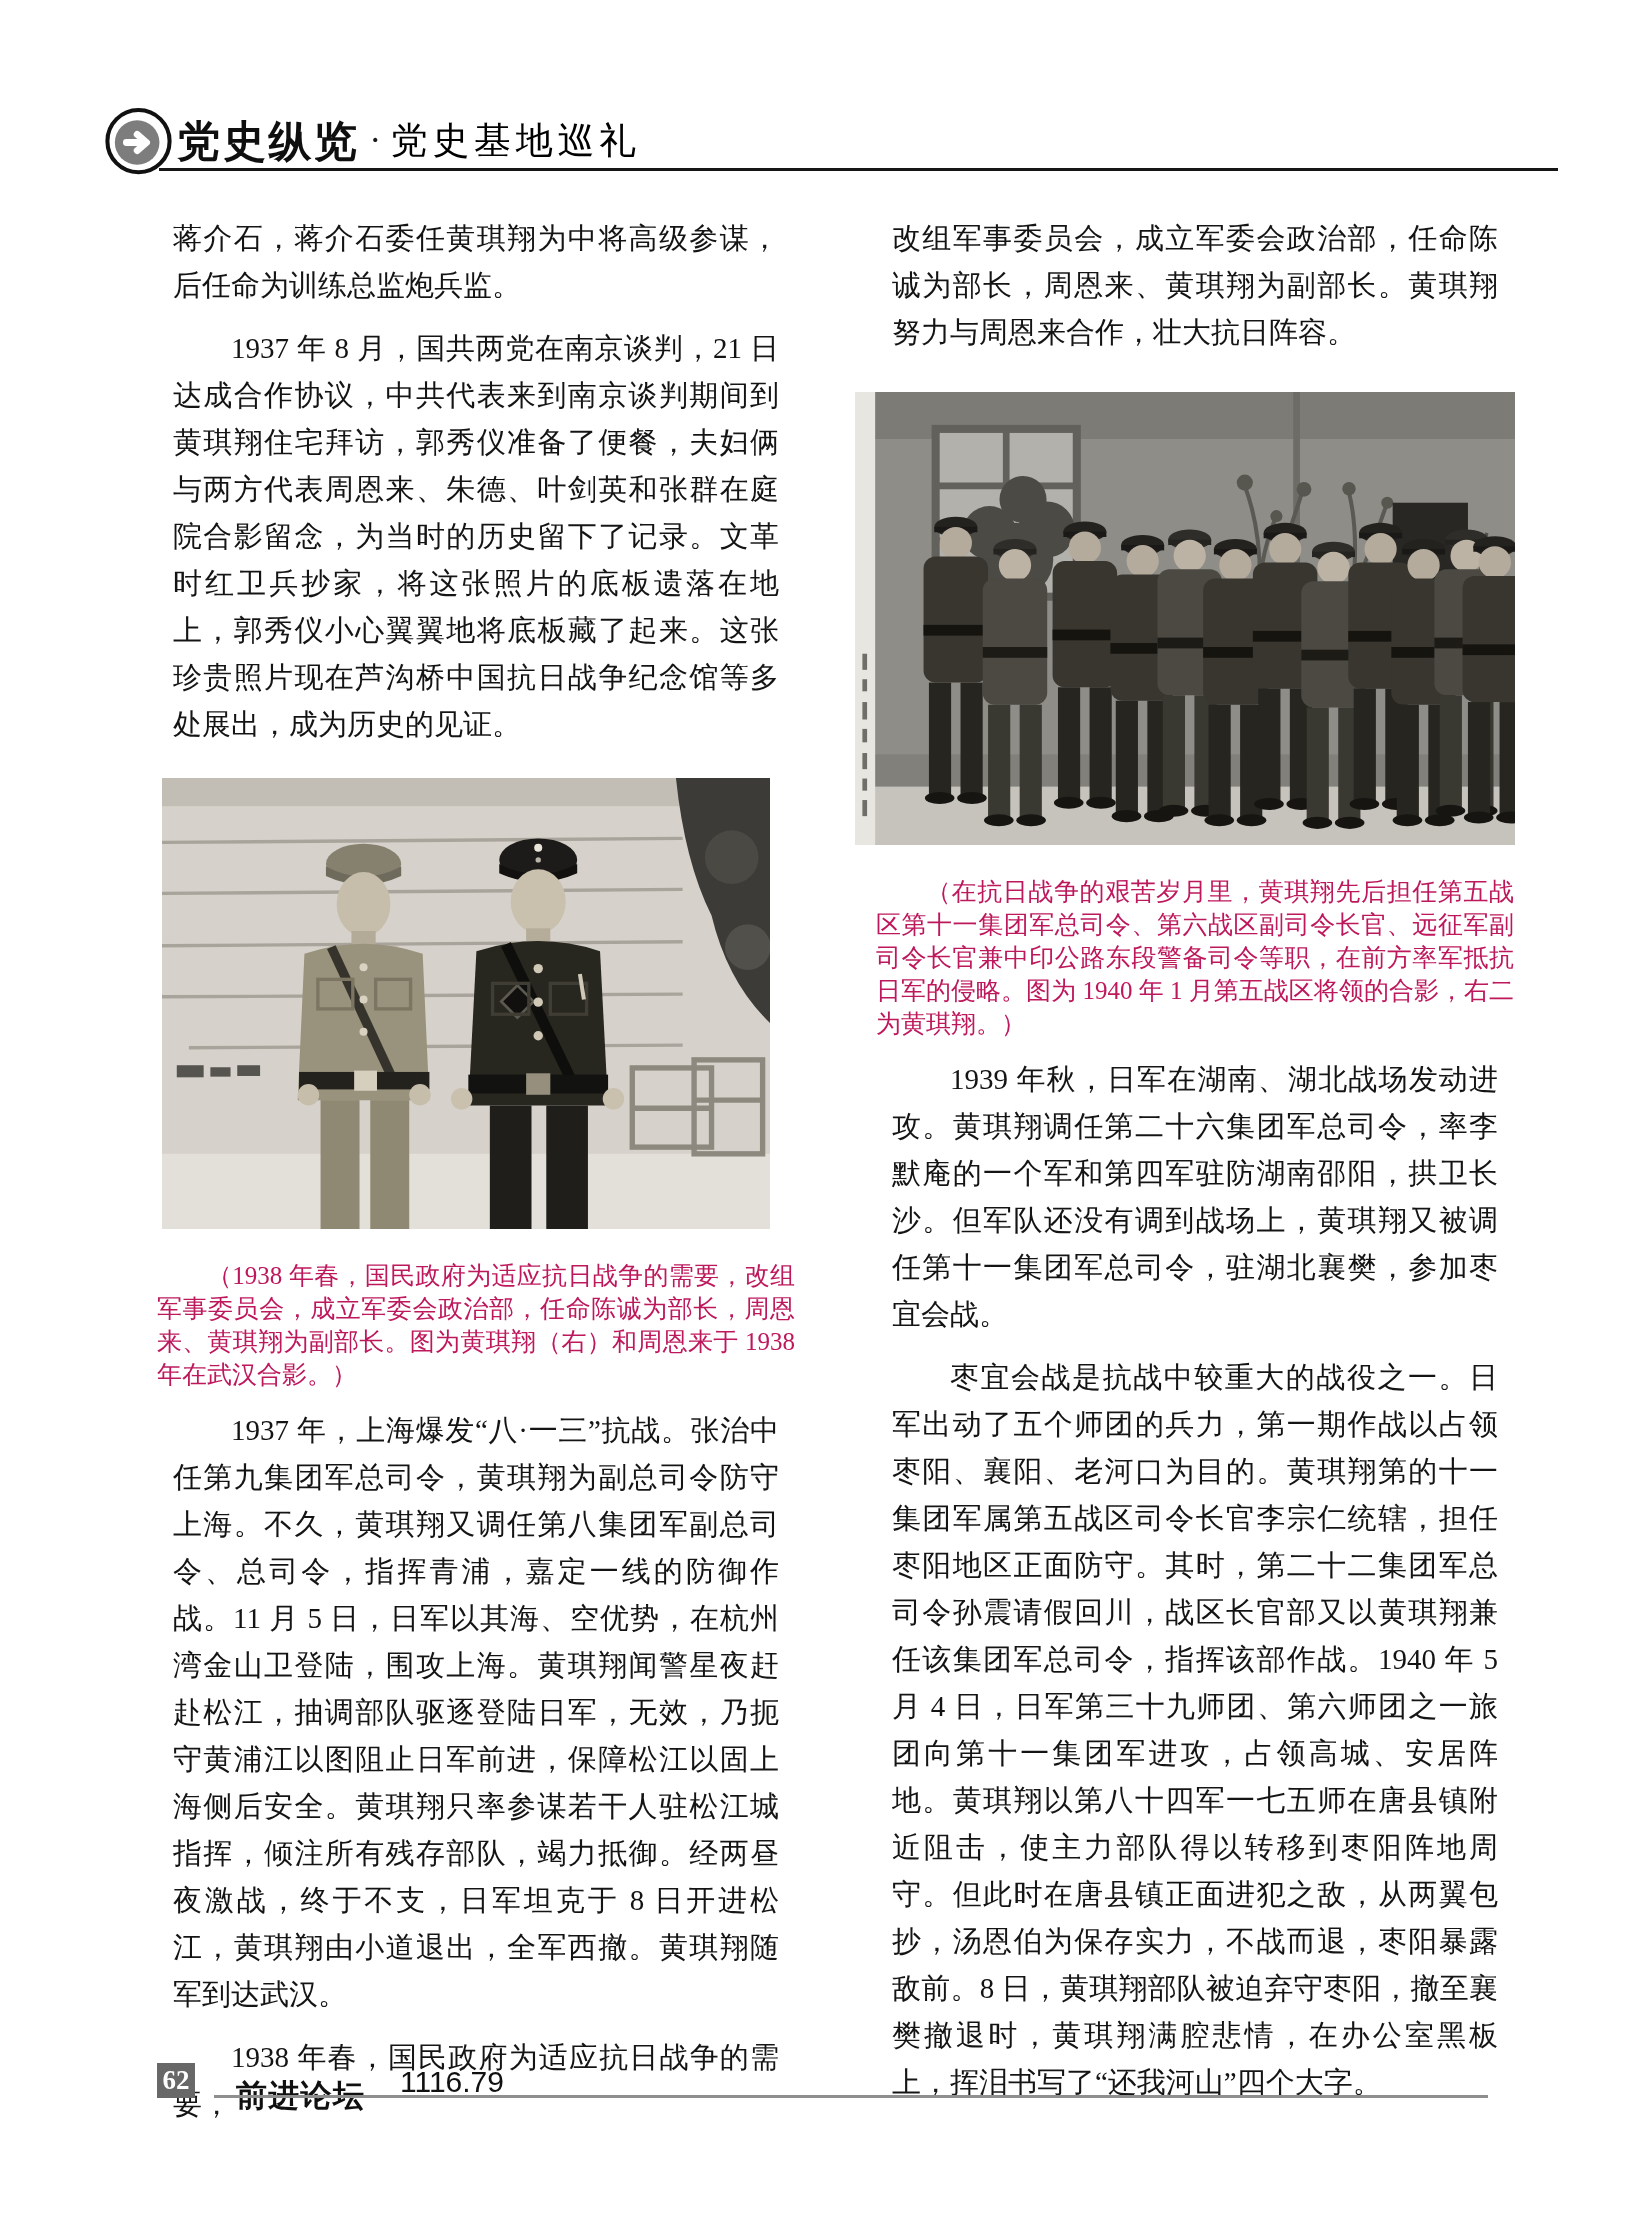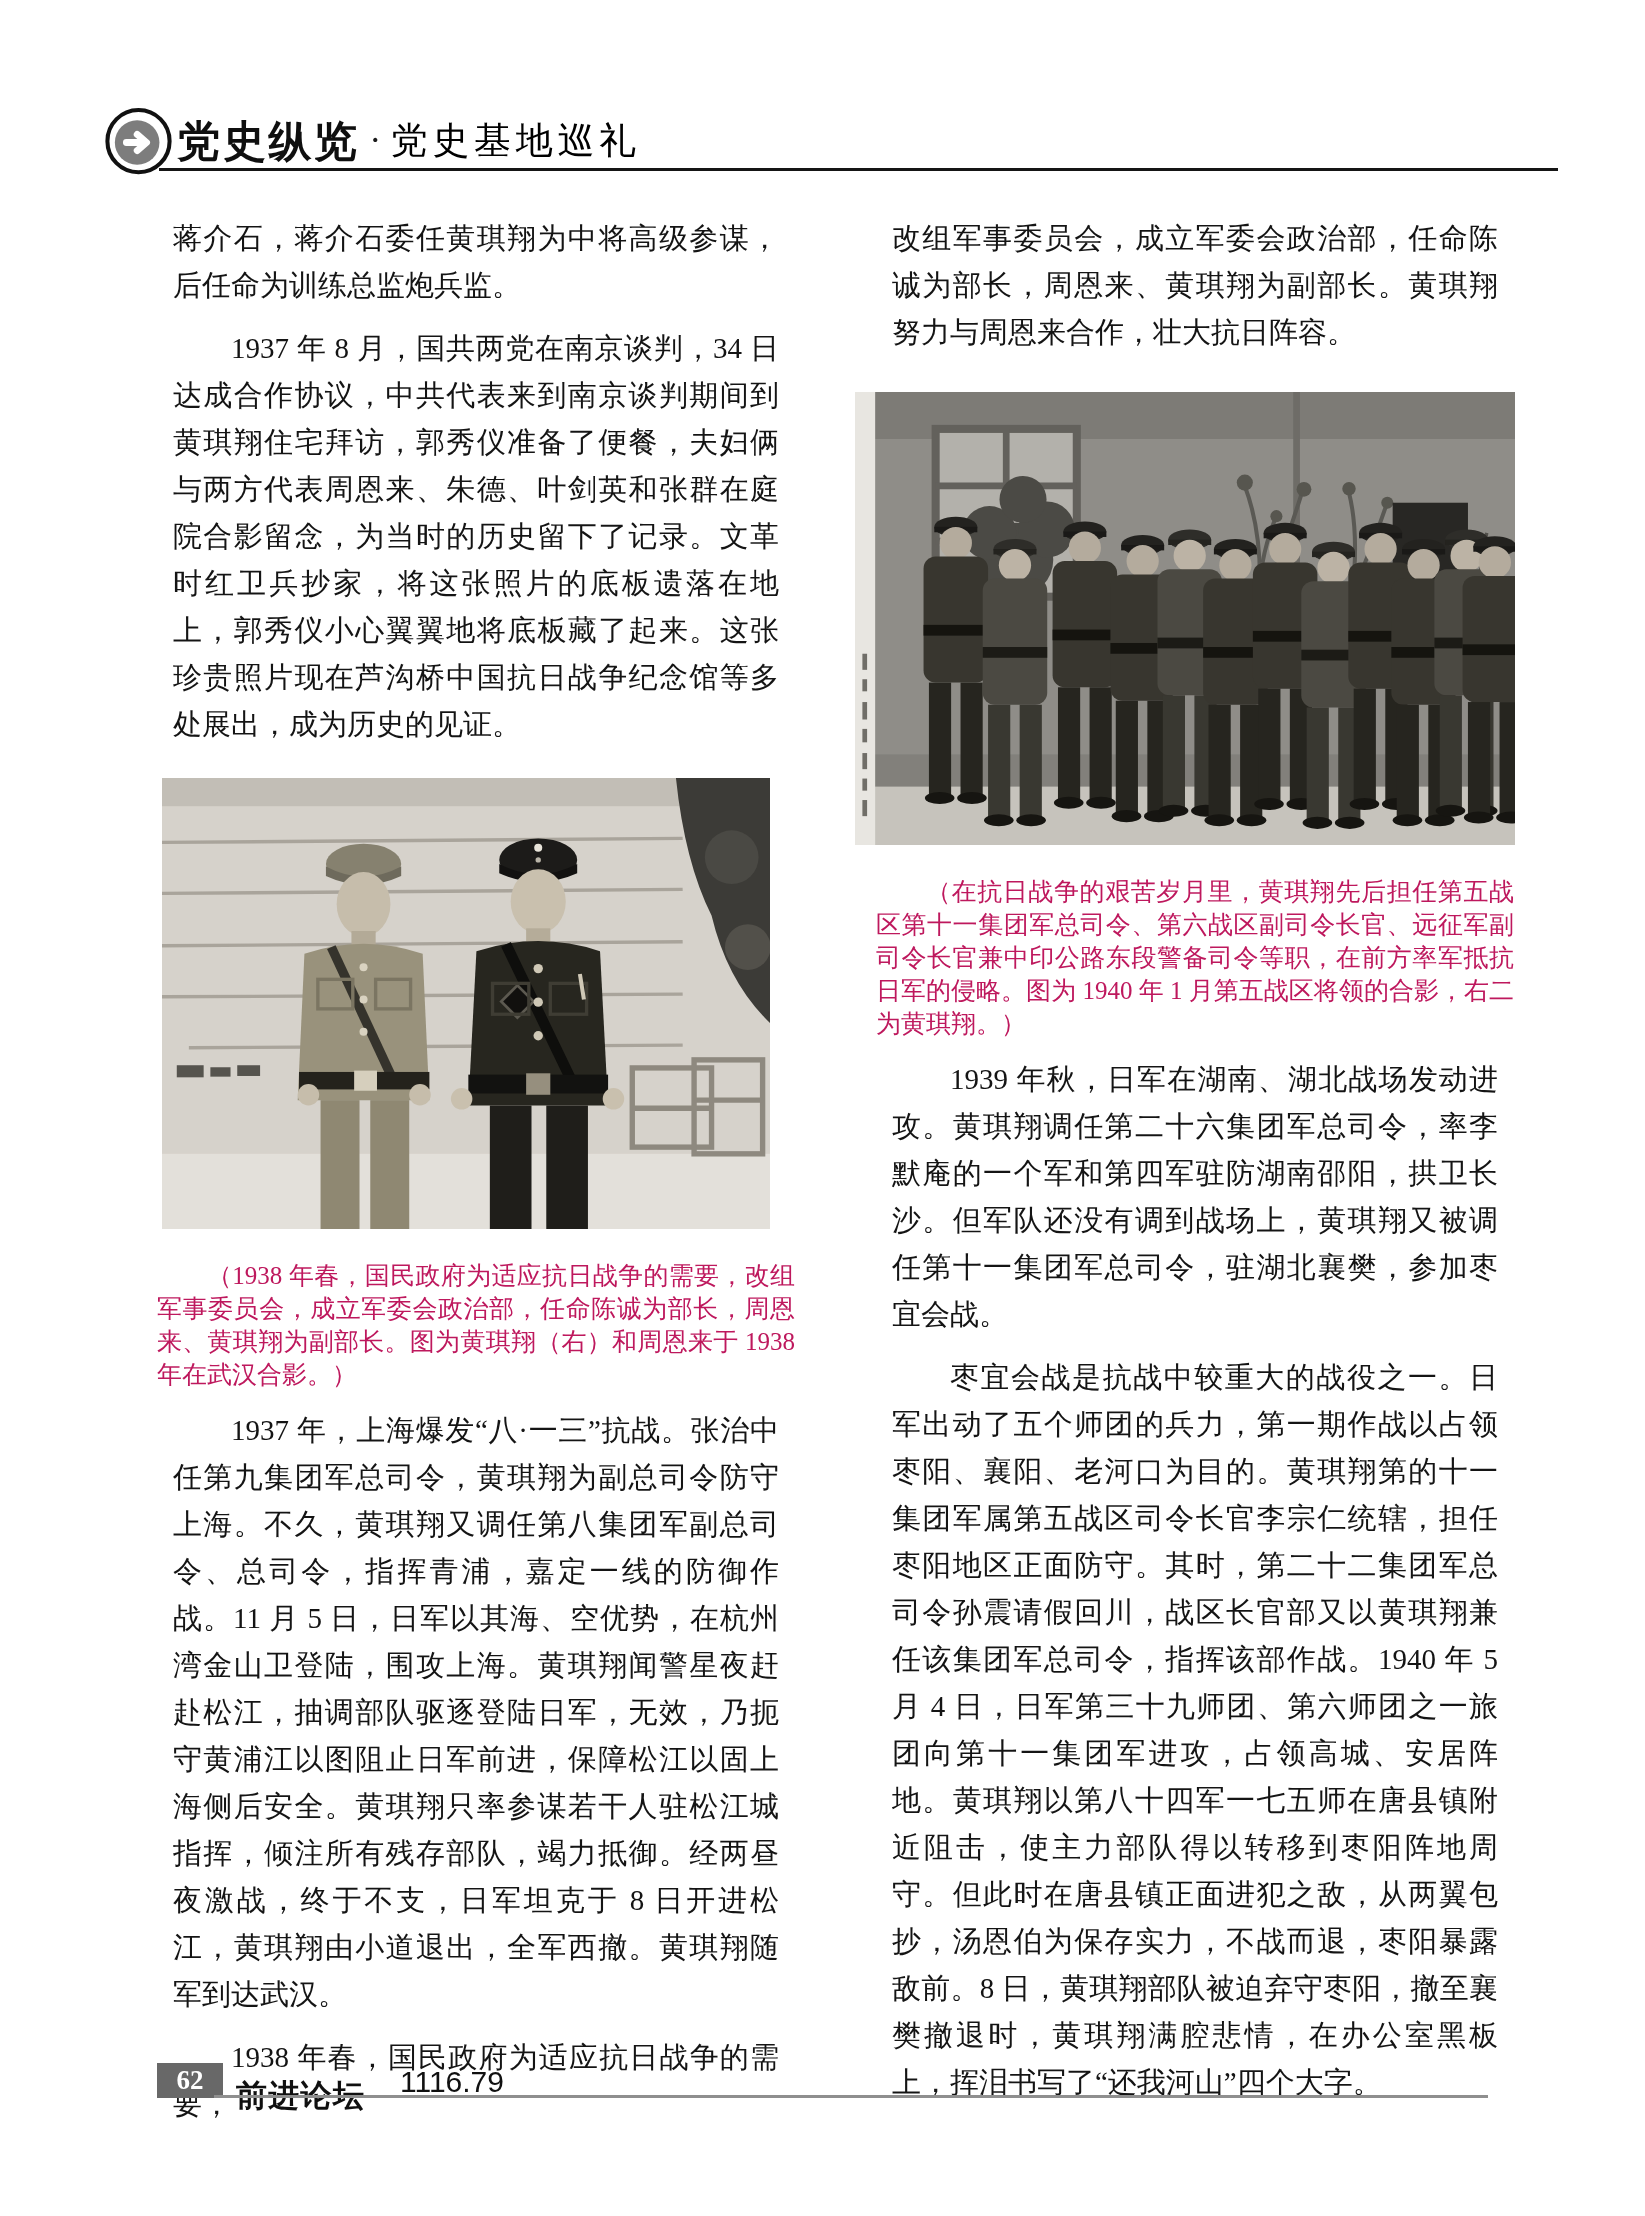--- a/index.html
+++ b/index.html
@@ -37,21 +37,21 @@
     text-indent:2em;color:#be185d;
   }
   .mt46{margin-top:31px;}
   .mt56{margin-top:38px;}
   figure{margin:0;padding:0;}
   .photo-left{width:608px;height:451px;margin:30px 0 0 5.4px;}
   .photo-right{width:660px;height:453px;margin:36px 0 0 -21.5px;}
   .photo-left svg,.photo-right svg{display:block;width:100%;height:100%;}
   
   .pg-box{
-    position:absolute;left:157px;top:2063px;width:66px;height:35px;
+    position:absolute;left:157px;top:2063px;width:38px;height:35px;
     background:#686868;color:#ffffff;
     font-size:27px;font-weight:bold;
     display:flex;align-items:center;justify-content:center;
   }
   .ft-journal{
     position:absolute;left:236px;top:2063px;
     font-family:"Liberation Sans","DejaVu Sans",sans-serif;
     font-weight:800;font-size:31px;color:#101010;letter-spacing:1.3px;margin-top:12px;
   }
   .ft-issue{
@@ -73,21 +73,21 @@
       <path d="M36 54 L60 54 M52 42 L66 54 L52 66" stroke="#ffffff" stroke-width="10" fill="none" stroke-linecap="round" stroke-linejoin="round"></path>
     </svg>
   </div>
   <div class="hdr-titles">
     <span class="hdr-main">党史纵览</span><span class="hdr-dot">·</span><span class="hdr-sub">党史基地巡礼</span>
   </div>
   <div class="hdr-line"></div>
 
   <div class="col col-left">
     <p class="body">蒋介石，蒋介石委任黄琪翔为中将高级参谋，后任命为训练总监炮兵监。</p>
-    <p class="body ind">1937 年 8 月，国共两党在南京谈判，34 日达成合作协议，中共代表来到南京谈判期间到黄琪翔住宅拜访，郭秀仪准备了便餐，夫妇俩与两方代表周恩来、朱德、叶剑英和张群在庭院合影留念，为当时的历史留下了记录。文革时红卫兵抄家，将这张照片的底板遗落在地上，郭秀仪小心翼翼地将底板藏了起来。这张珍贵照片现在芦沟桥中国抗日战争纪念馆等多处展出，成为历史的见证。</p>
+    <p class="body ind">1937 年 8 月，国共两党在南京谈判，21 日达成合作协议，中共代表来到南京谈判期间到黄琪翔住宅拜访，郭秀仪准备了便餐，夫妇俩与两方代表周恩来、朱德、叶剑英和张群在庭院合影留念，为当时的历史留下了记录。文革时红卫兵抄家，将这张照片的底板遗落在地上，郭秀仪小心翼翼地将底板藏了起来。这张珍贵照片现在芦沟桥中国抗日战争纪念馆等多处展出，成为历史的见证。</p>
 
     <figure class="photo-left">
       <svg viewBox="0 0 905 672" preserveAspectRatio="none">
         <rect width="905" height="672" fill="#d6d2cb"></rect>
         <rect width="905" height="42" fill="#c2beb6"></rect>
         <g stroke="#a9a49b" stroke-width="5">
           <line x1="0" y1="96" x2="775" y2="90"></line>
           <line x1="0" y1="172" x2="775" y2="166"></line>
           <line x1="0" y1="250" x2="775" y2="244"></line>
           <line x1="0" y1="326" x2="775" y2="322"></line>

